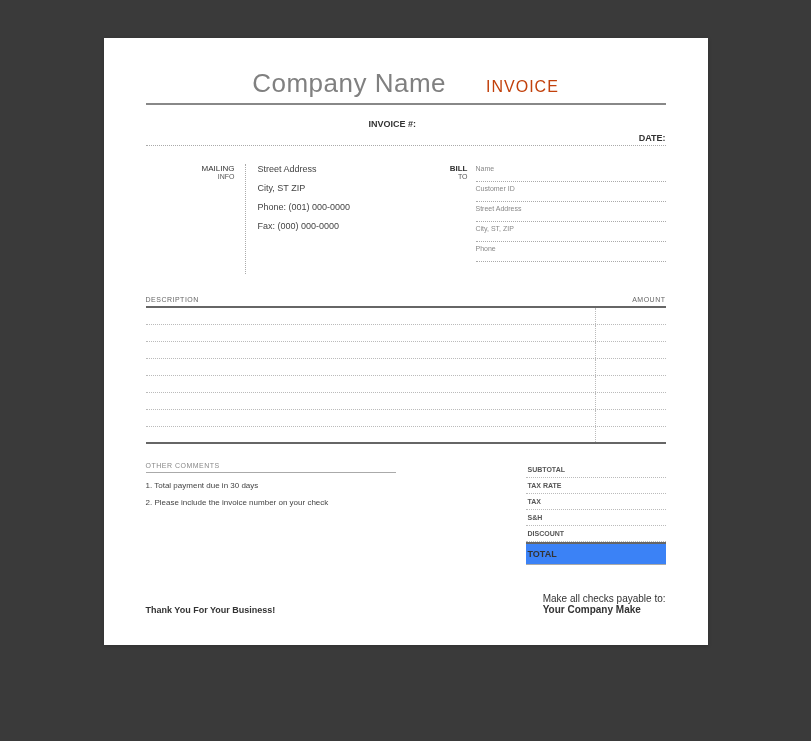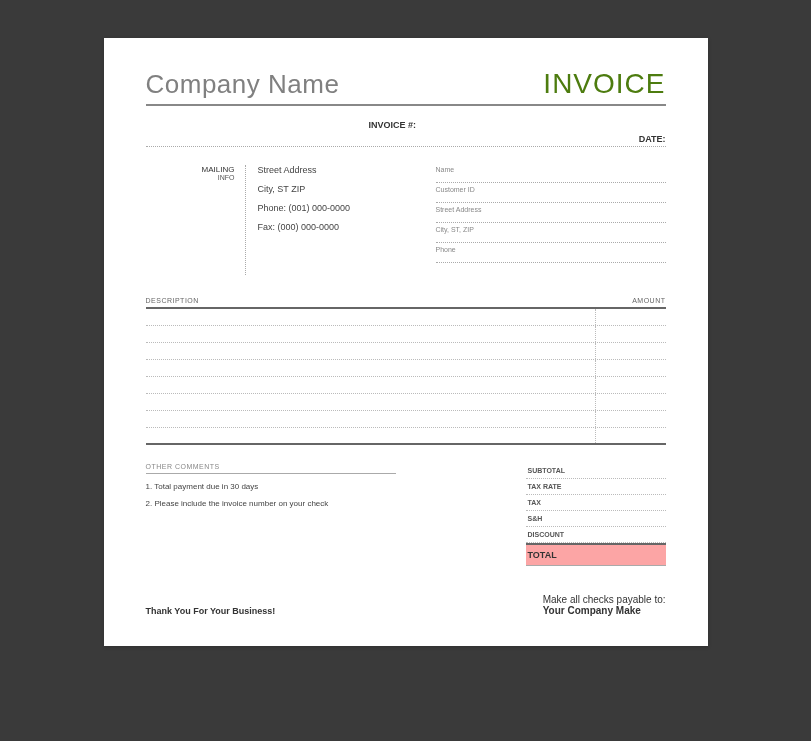--- a/index.html
+++ b/index.html
@@ -15,36 +15,36 @@
   .page {
     background: #fff;
     width: 604px;
     padding: 30px 42px 30px 42px;
     font-size: 9px;
     color: #333;
     box-shadow: 0 1px 4px rgba(0,0,0,0.2);
   }
   .header-row {
     display: flex;
-    justify-content: space-between;
+    justify-content: center;
     align-items: baseline;
     border-bottom: 2px solid #888;
     padding-bottom: 4px;
     margin-bottom: 14px;
     gap: 40px;
   }
   .company-name {
     font-size: 26px;
     color: #808080;
     font-weight: 400;
     letter-spacing: 0.5px;
   }
   .invoice-title {
-    font-size: 28px;
-    color: #4d7c0f;
+    font-size: 16px;
+    color: #c2410c;
     font-weight: 400;
     letter-spacing: 1px;
   }
   .meta-row {
     display: flex;
     border-bottom: 1px dotted #aaa;
     padding-bottom: 2px;
     margin-bottom: 18px;
     font-size: 9px;
     font-weight: bold;
@@ -136,21 +136,21 @@
   }
   .totrow {
     display: flex;
     font-size: 7px;
     border-bottom: 1px dotted #bbb;
     padding: 4px 2px;
     font-weight: bold;
     color: #555;
   }
   .totrow.grand {
-    background: #fca5a5;
+    background: #3b82f6;
     border-top: 2px solid #666;
     border-bottom: 1px solid #aaa;
     font-size: 9px;
     padding: 5px 2px;
     color: #333;
   }
   .footer {
     display: flex;
     justify-content: space-between;
     margin-top: 28px;
@@ -178,20 +178,24 @@
   <div class="info-block">
     <div class="mailing-col">
       <div class="lbl-main">MAILING</div>
       <div class="lbl-sub">INFO</div>
     </div>
     <div class="mailing-body">
       <div>Street Address</div>
       <div>City, ST  ZIP</div>
       <div>Phone: (001) 000-0000</div>
       <div>Fax: (000) 000-0000</div>
+    </div>
+    <div class="billto-col">
+      <div class="lbl-main">BILL</div>
+      <div class="lbl-sub">TO</div>
     </div>
     <div class="billto-body">
       <div class="bt-field">Name</div>
       <div class="bt-field">Customer ID</div>
       <div class="bt-field">Street Address</div>
       <div class="bt-field">City, ST, ZIP</div>
       <div class="bt-field">Phone</div>
     </div>
   </div>
 

